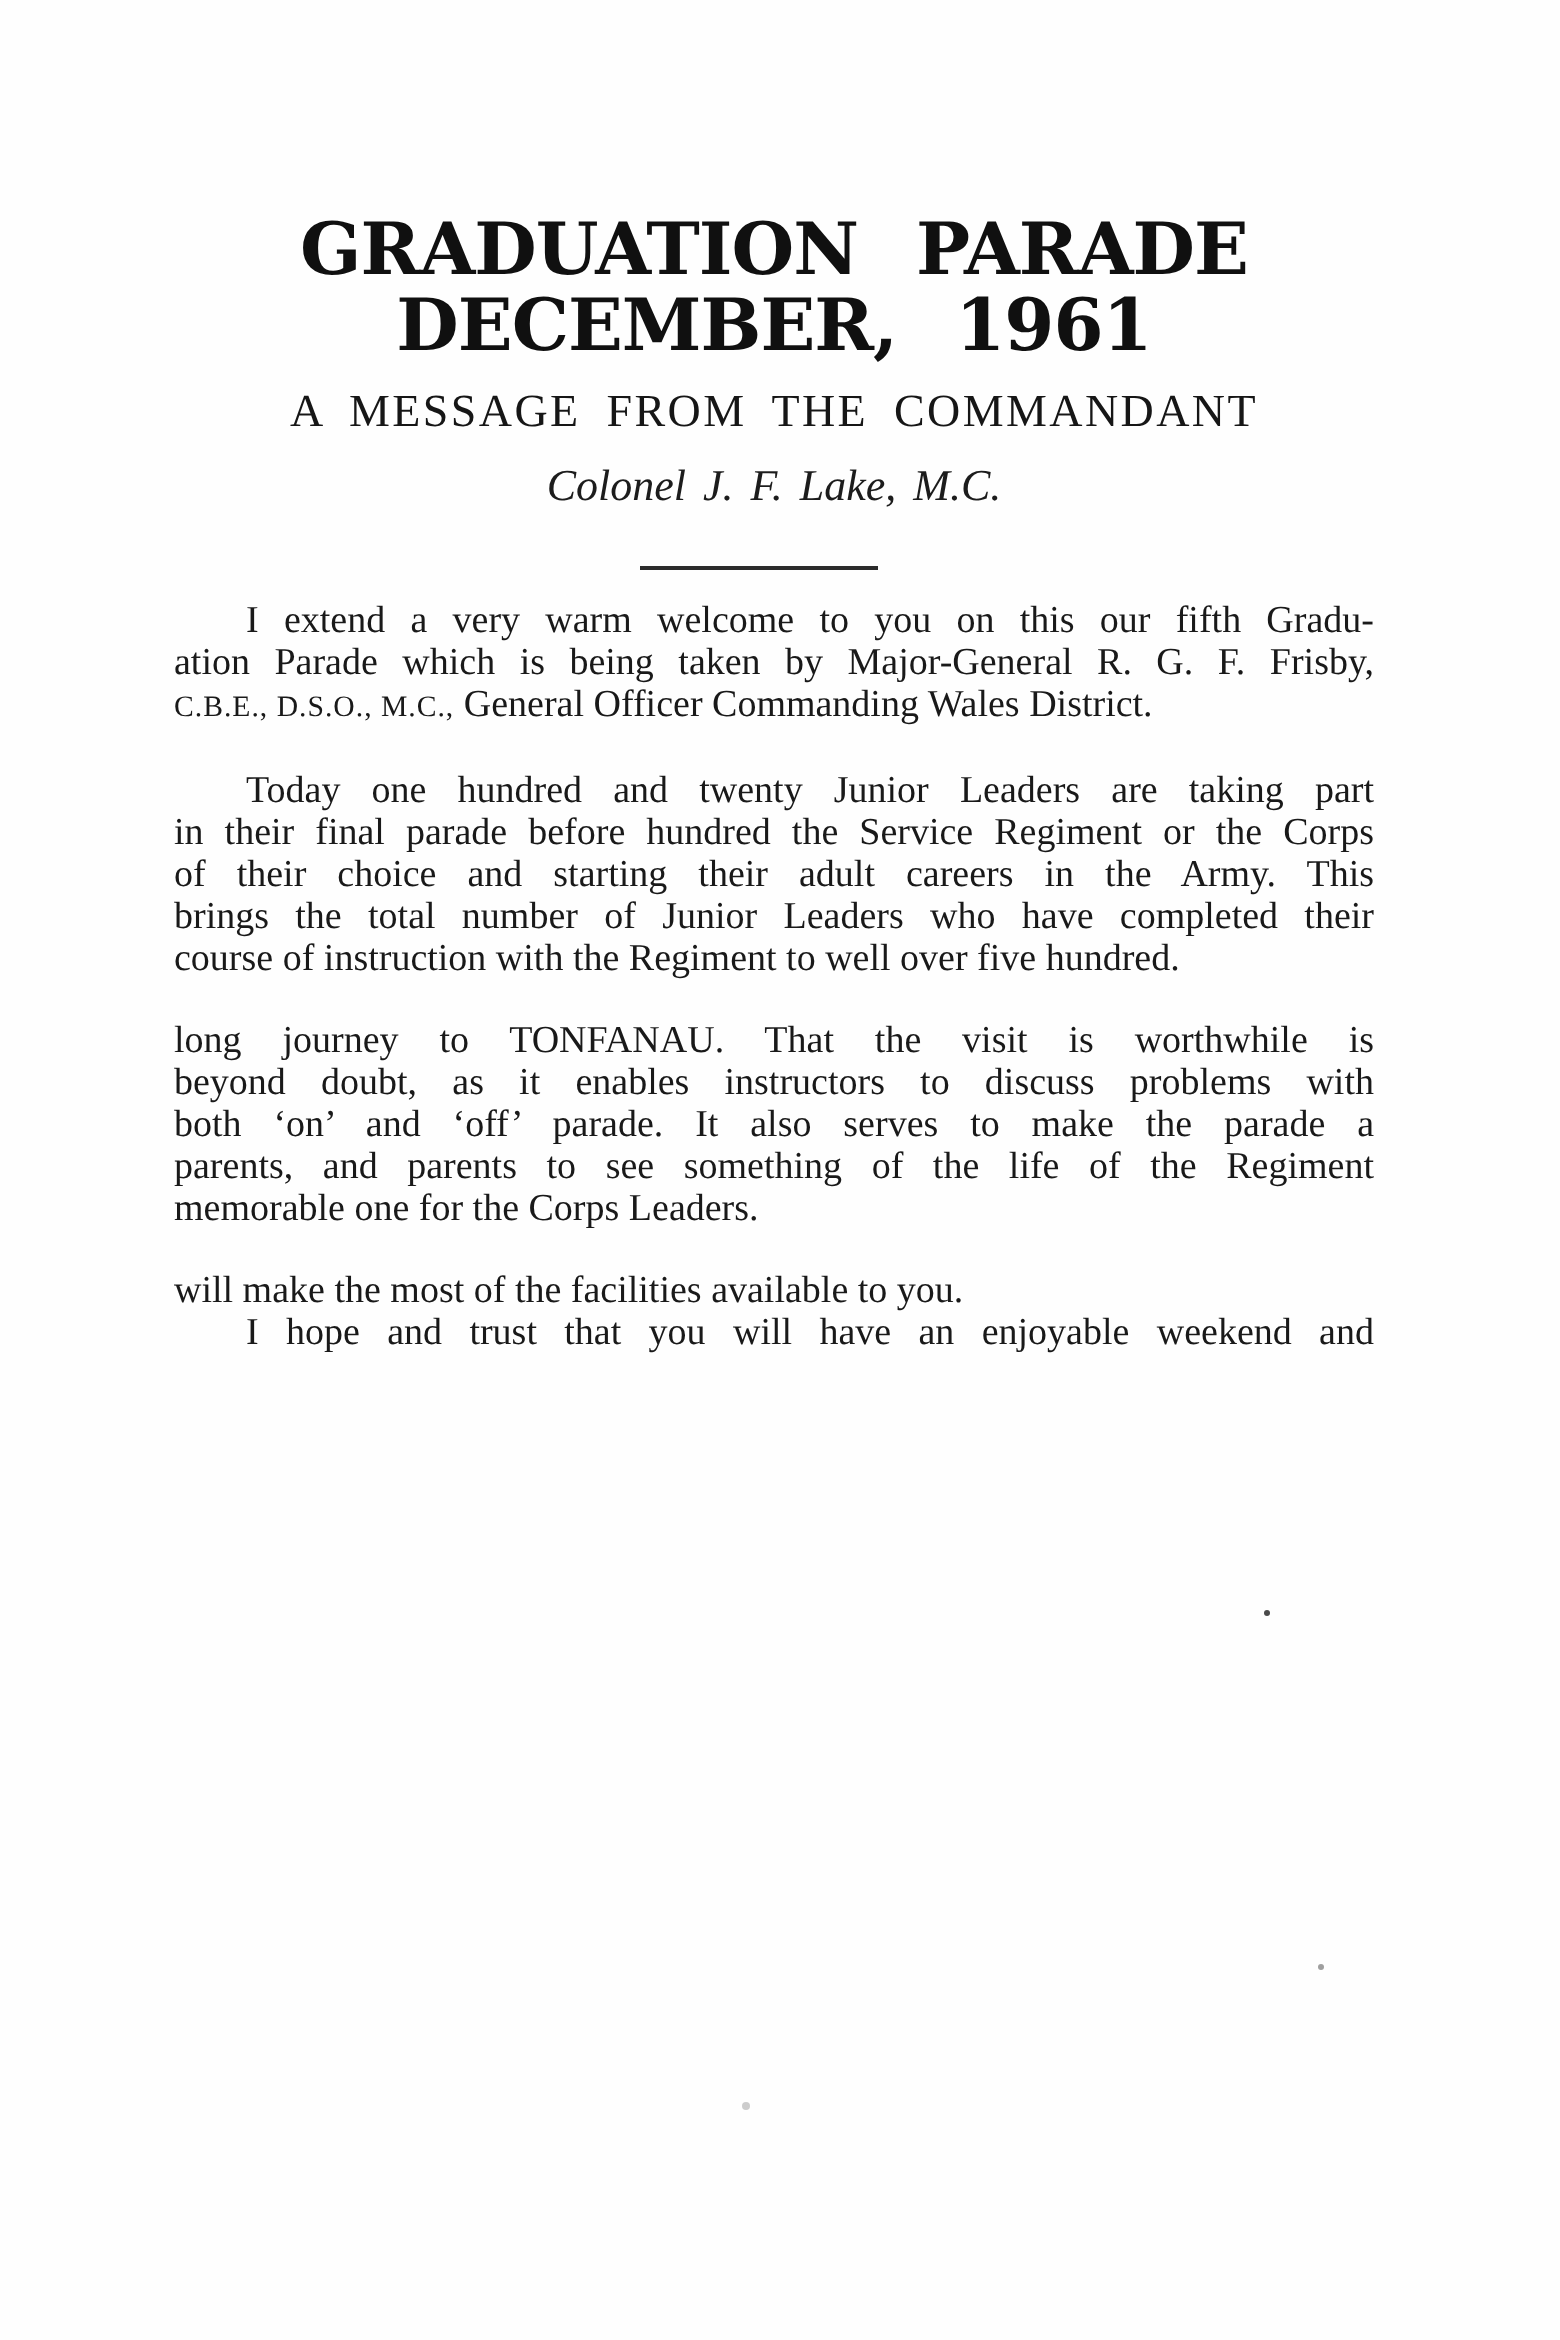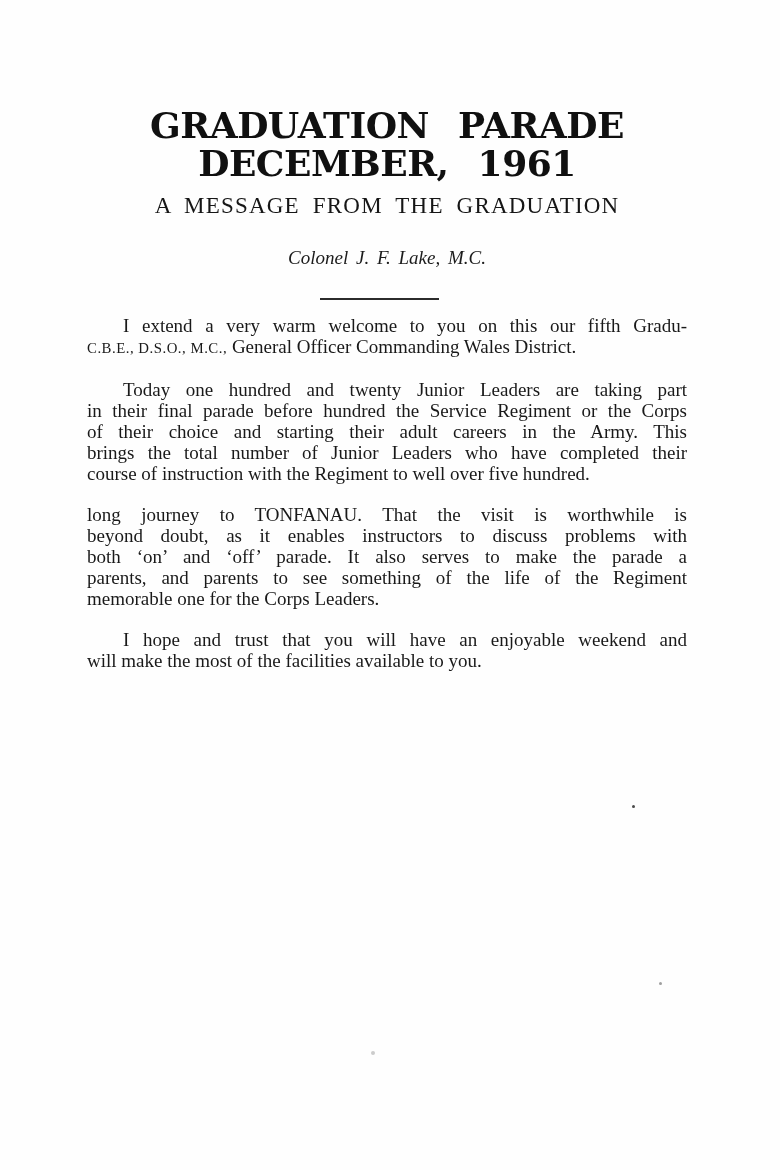--- a/index.html
+++ b/index.html
@@ -40,26 +40,26 @@
     font-size: 23px;
     line-height: 25px;
     letter-spacing: 1.2px;
     word-spacing: 6px;
     text-align: center;
     color: #161616;
     margin: 15px 0 0 0;
   }
   .byline {
     font-style: italic;
-    font-size: 19px;
+    font-size: 22px;
     line-height: 25px;
     word-spacing: 3px;
     text-align: center;
     color: #1c1c1c;
-    margin-top: 27px;
+    margin-top: 12px;
   }
   .rule {
     width: 119px;
     height: 2px;
     background: #2b2b2b;
     margin: 28px auto 0 auto;
     transform: translateX(-8px);
   }
   .bodytext {
     margin-top: 15px;
@@ -88,44 +88,45 @@
     border-radius: 50%;
   }
 </style>
 </head>
 <body>
 
 <div class="sheet">
   <div class="column">
     <h1 class="t1">GRADUATION PARADE</h1>
     <h1 class="t2">DECEMBER, 1961</h1>
-    <h2 class="heading">A MESSAGE FROM THE GRADUATION</h2>
+    <h2 class="heading">A MESSAGE FROM THE COMMANDANT</h2>
     <div class="byline">Colonel J. F. Lake, M.C.</div>
     <div class="rule"></div>
     <div class="bodytext" id="bodytext">
         <div class="para">
           <div class="line indent"><span>I extend a very warm welcome to you on this our fifth Gradu-</span></div>
+          <div class="line"><span>ation Parade which is being taken by Major-General R. G. F. Frisby,</span></div>
           <div class="line final"><span class="sc">C.B.E., D.S.O., M.C.,</span><span> General Officer Commanding Wales District.</span></div>
         </div>
         <div class="para">
           <div class="line indent"><span>Today one hundred and twenty Junior Leaders are taking part</span></div>
           <div class="line"><span>in their final parade before hundred the Service Regiment or the Corps</span></div>
           <div class="line"><span>of their choice and starting their adult careers in the Army.  This</span></div>
           <div class="line"><span>brings the total number of Junior Leaders who have completed their</span></div>
           <div class="line final"><span>course of instruction with the Regiment to well over five hundred.</span></div>
         </div>
         <div class="para">
           <div class="line"><span>long journey to TONFANAU.  That the visit is worthwhile is</span></div>
           <div class="line"><span>beyond doubt, as it enables instructors to discuss problems with</span></div>
           <div class="line"><span>both ‘on’ and ‘off’ parade.  It also serves to make the parade a</span></div>
           <div class="line"><span>parents, and parents to see something of the life of the Regiment</span></div>
           <div class="line final"><span>memorable one for the Corps Leaders.</span></div>
         </div>
         <div class="para">
+          <div class="line final"><span>will make the most of the facilities available to you.</span></div>
           <div class="line indent"><span>I hope and trust that you will have an enjoyable weekend and</span></div>
-          <div class="line final"><span>will make the most of the facilities available to you.</span></div>
         </div>
       </div>
   </div>
 <div class="speck" style="left: 632px; top: 805px; width: 3px; height: 3px; background: rgb(74, 74, 74);"></div>
     <div class="speck" style="left: 659px; top: 982px; width: 3px; height: 3px; background: rgb(159, 159, 159);"></div>
     <div class="speck" style="left: 371px; top: 1051px; width: 4px; height: 4px; background: rgb(204, 204, 204);"></div>
   </div>
 
 </body></html>

